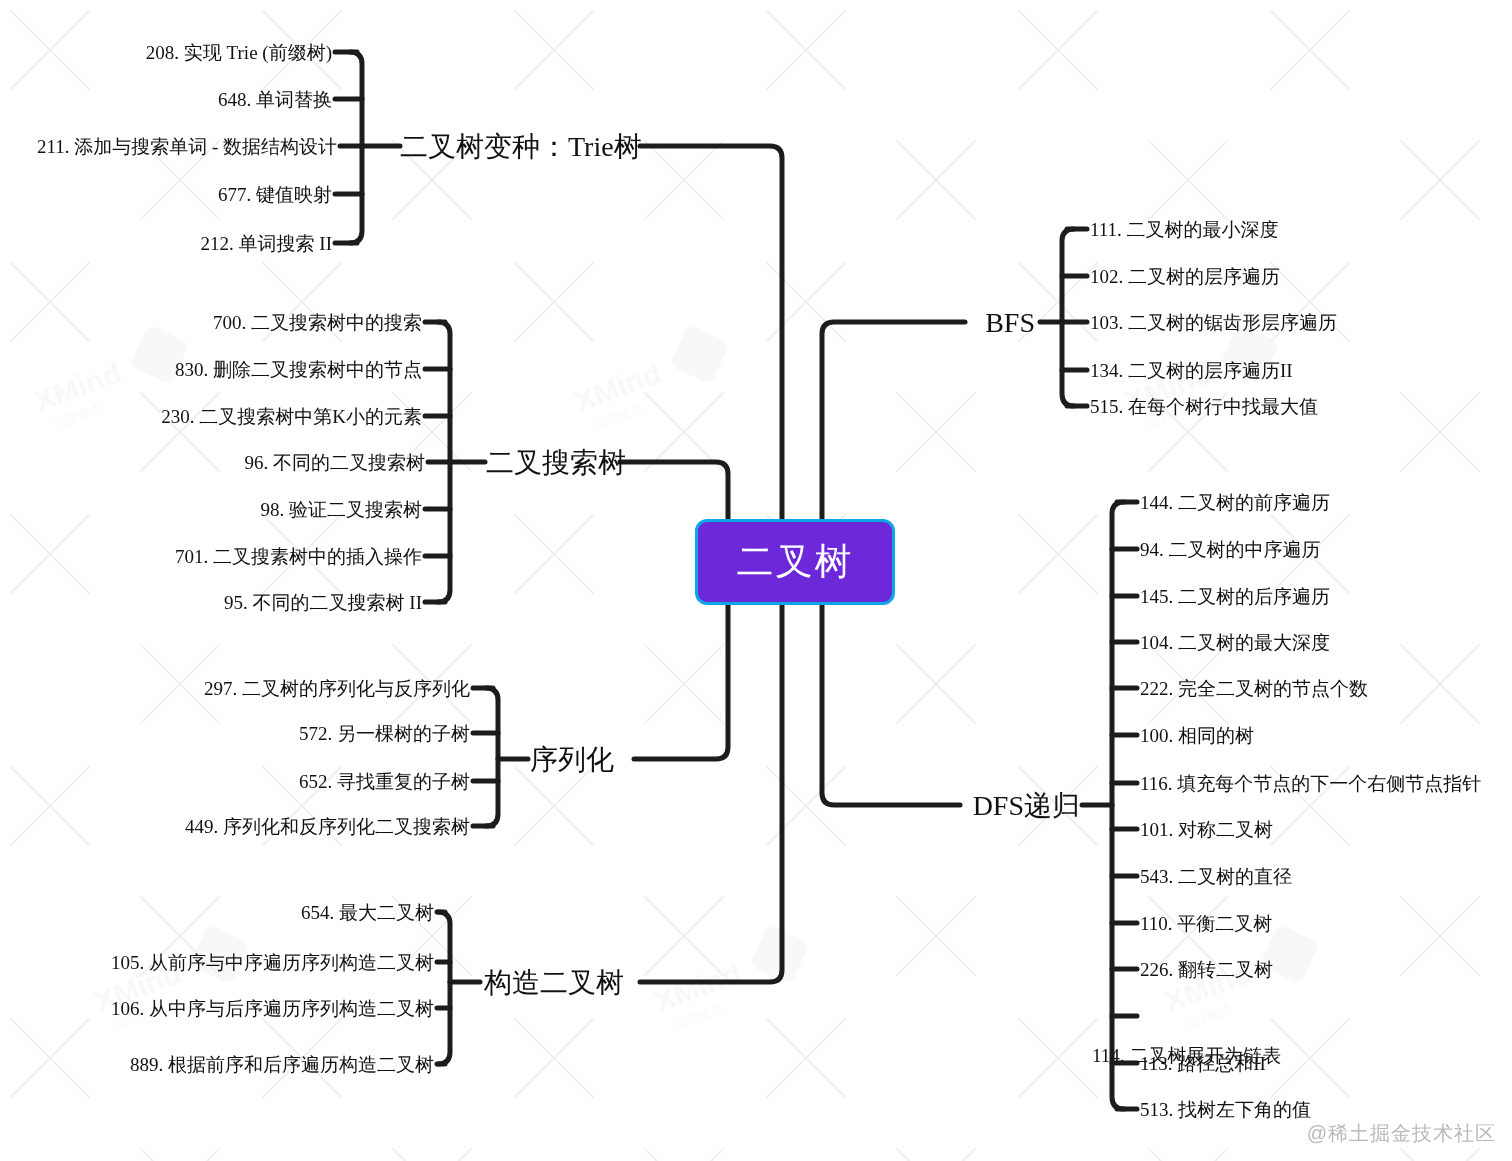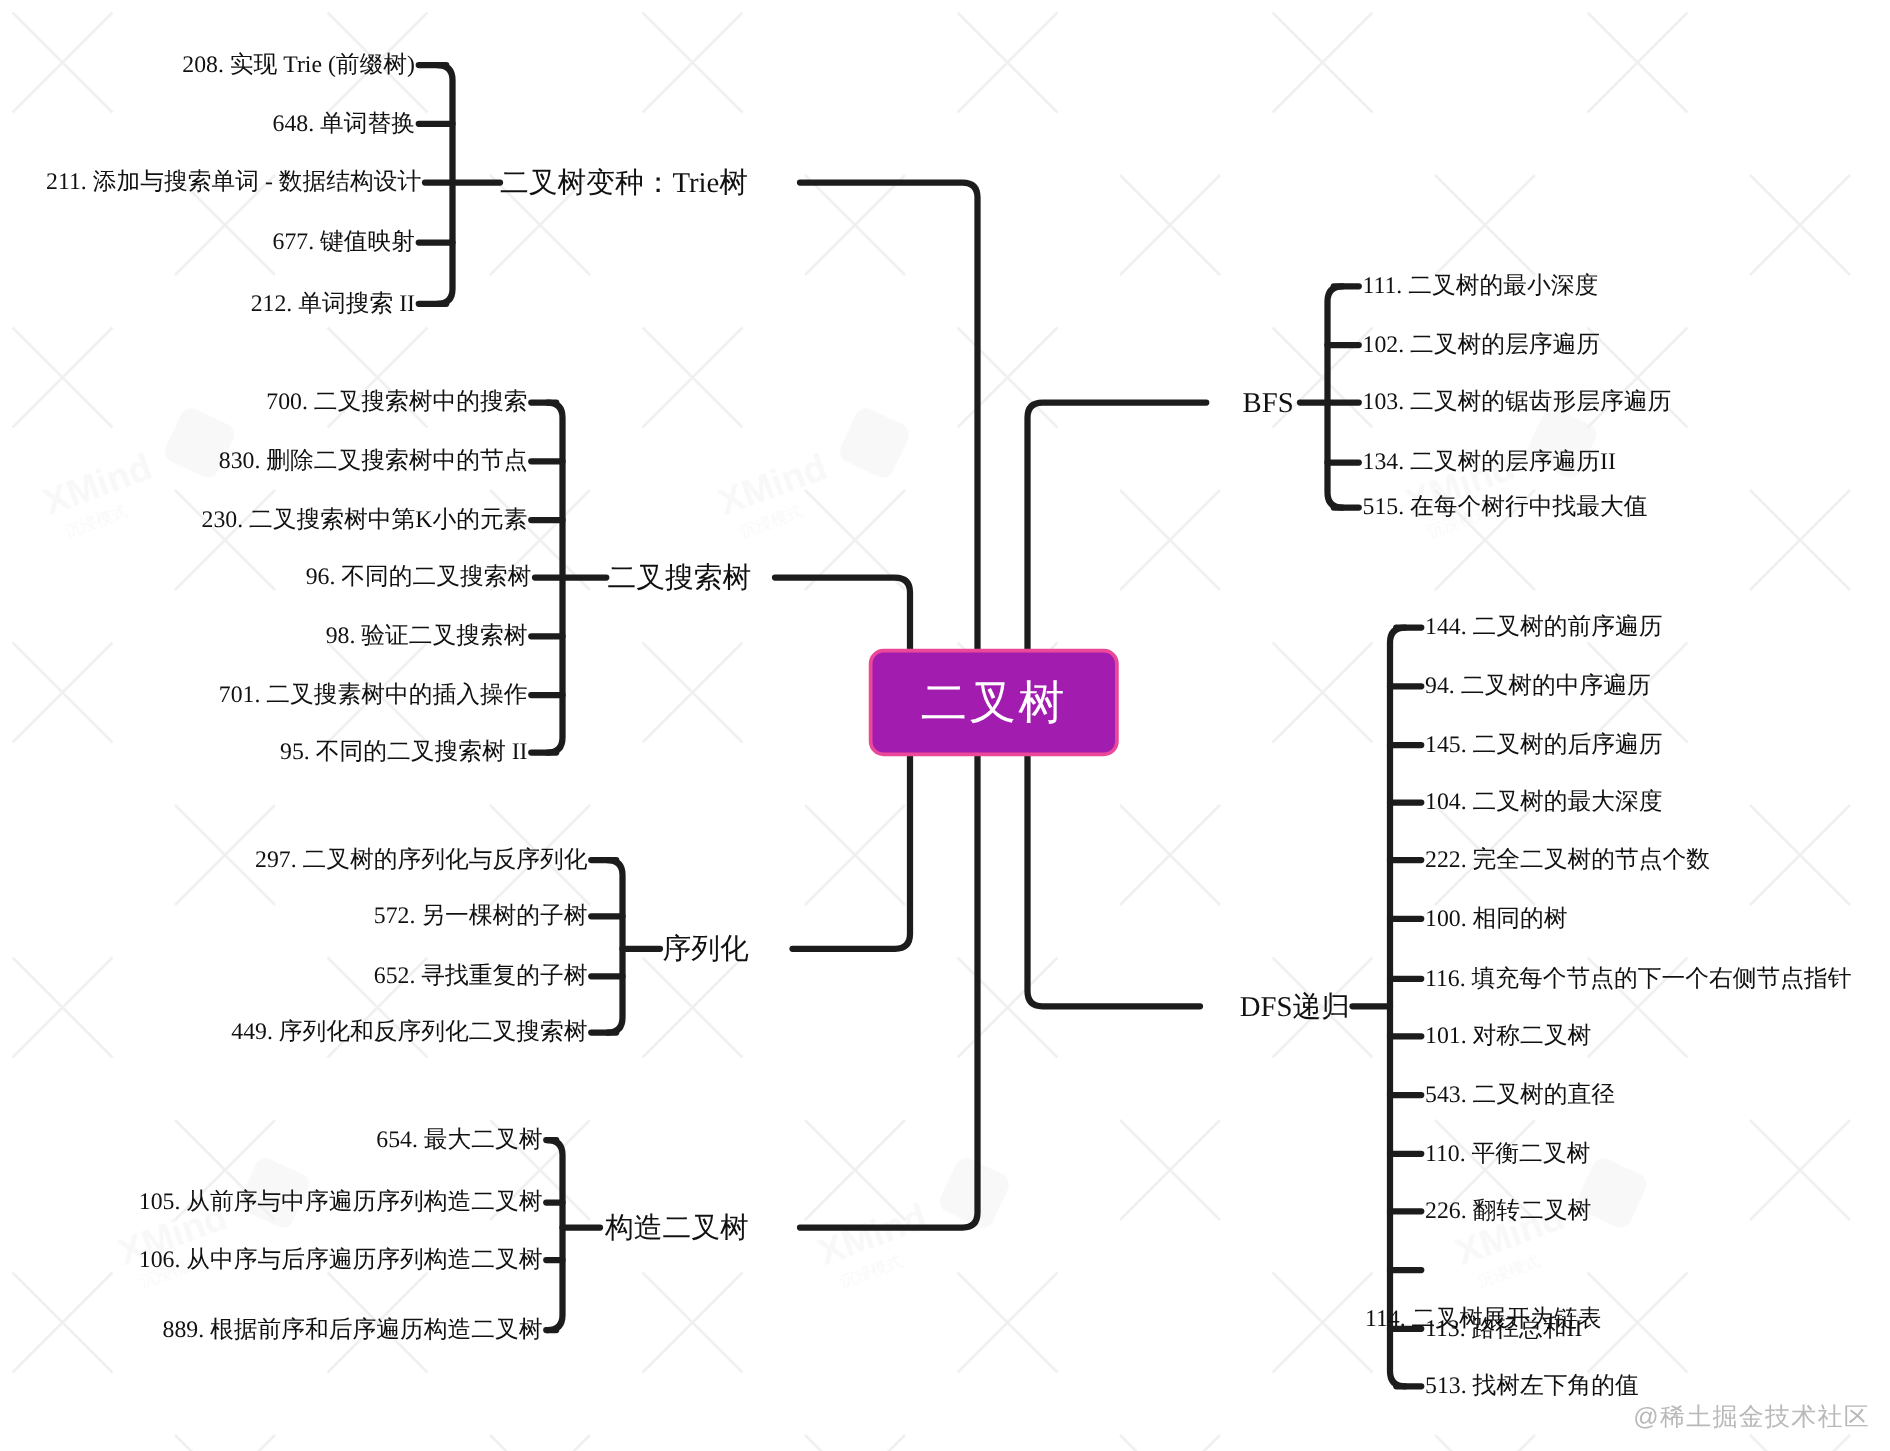--- a/index.html
+++ b/index.html
@@ -9,27 +9,27 @@
     overflow:hidden;position:relative;
   }
   #stage{position:absolute;left:0;top:0;width:1512px;height:1161px;}
   #wm{position:absolute;left:0;top:0;width:1512px;height:1161px;pointer-events:none;}
   #lines{position:absolute;left:0;top:0;width:1512px;height:1161px;}
   .lbl{
     position:absolute;white-space:nowrap;color:#111111;
     font-size:19px;line-height:19px;
   }
   .lbl.leaf{font-size:19px;}
-  .lbl.branch{font-size:23px;}
+  .lbl.branch{font-size:28px;}
   .lbl.rightleaf{font-size:19px;}
   .lbl.r{transform:translate(-100%,-50%);}
   .lbl.l{transform:translate(0,-50%);}
   #root{
     position:absolute;left:695px;top:519px;width:200px;height:86px;
-    background:#a21caf;border:3px solid #ec4899;border-radius:12px;
+    background:#6d28d9;border:3px solid #0ea5e9;border-radius:12px;
     box-sizing:border-box;display:flex;align-items:center;justify-content:center;
   }
   #root span{
     color:#ffffff;font-size:37px;letter-spacing:2px;
     font-family:"Liberation Sans","DejaVu Sans",sans-serif;font-weight:500;
   }
   #credit{
     position:absolute;right:16px;bottom:14px;color:#b9b9b9;font-size:20px;
     font-family:"Liberation Sans","DejaVu Sans",sans-serif;letter-spacing:1px;margin-top:13px;
   }

